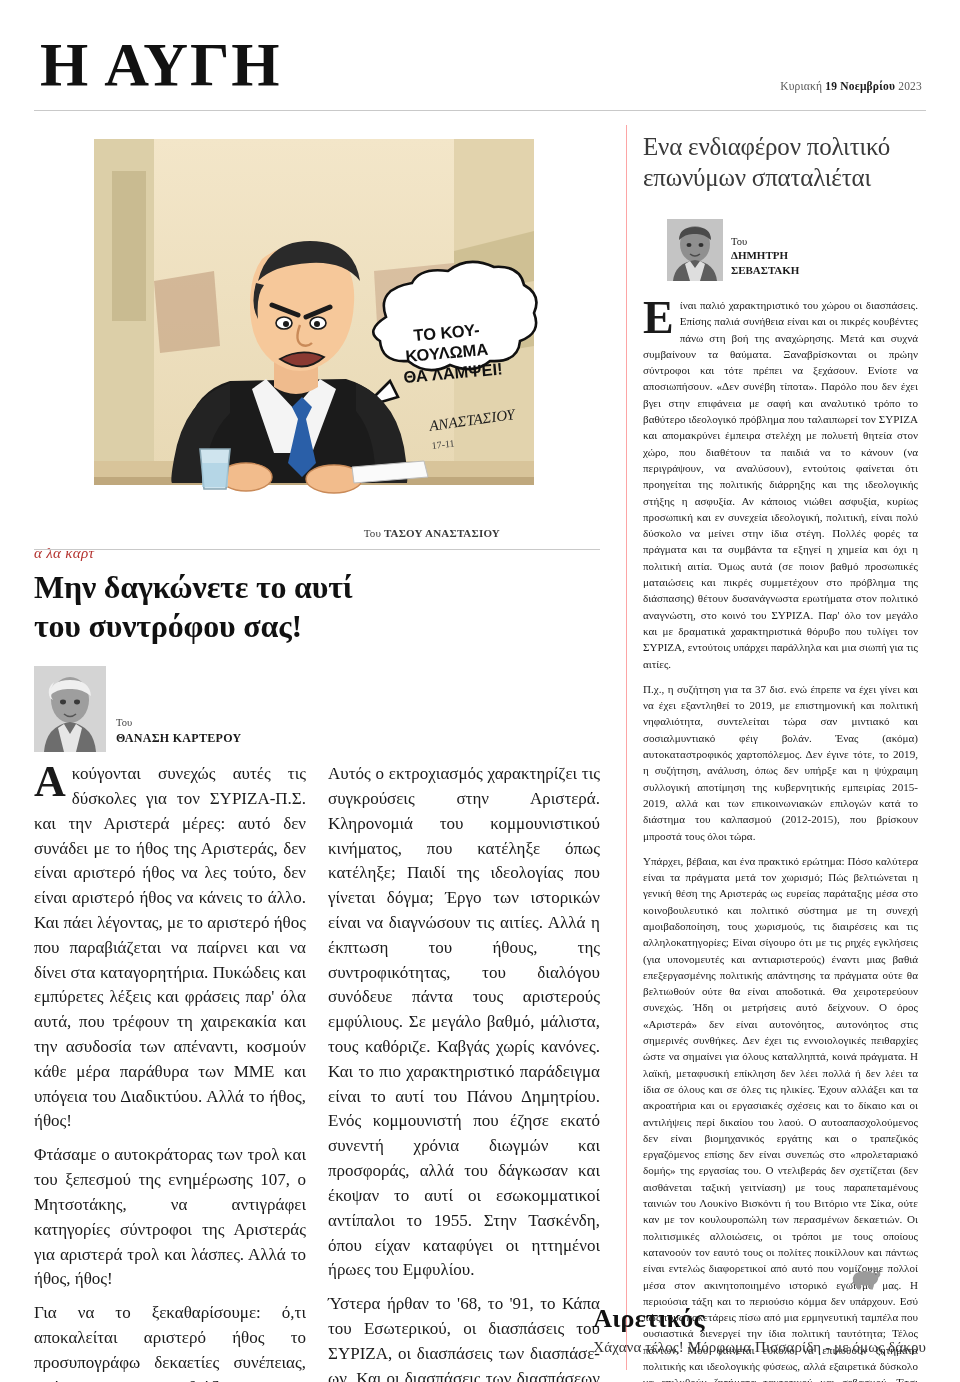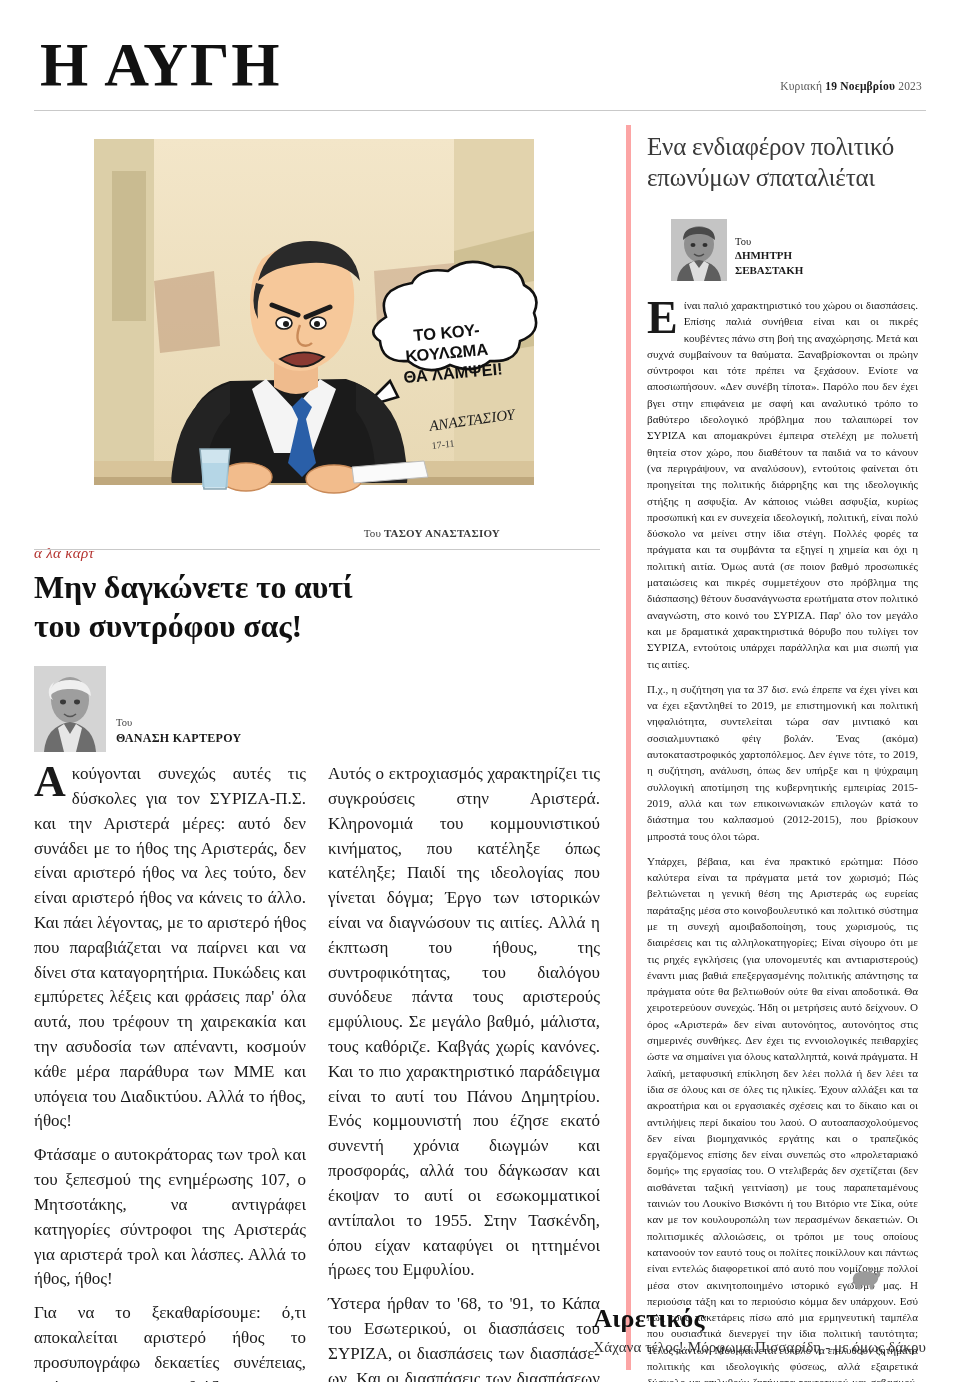--- a/index.html
+++ b/index.html
@@ -53,21 +53,21 @@
     display: flex;
     gap: 26px;
     margin-top: 14px;
     height: 1245px;
   }
   .left-col { width: 566px; position: relative; }
   .right-col {
     width: 292px;
     position: relative;
     padding-left: 16px;
-    border-left: 5px solid #fca5a5;
+    border-left: 1px solid #fca5a5;
   }
 
   
   .cartoon-wrap {
     position: relative;
     height: 400px;
     margin: 6px 0 0 0;
   }
   .cartoon-svg { display: block; }
   .cartoon-credit {

